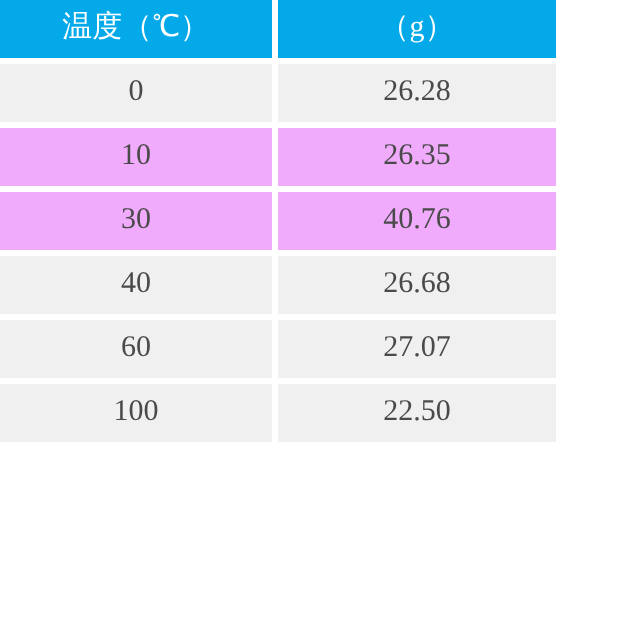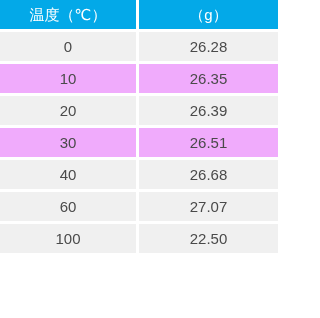--- a/index.html
+++ b/index.html
@@ -27,20 +27,21 @@
   .data-table th,
   .data-table td {
     height: 29px;
     padding: 0;
     text-align: center;
     vertical-align: middle;
     font-weight: normal;
     line-height: 29px;
     white-space: nowrap;
     overflow: hidden;
+    font-family: Liberation Serif, serif;
   }
 
   
   .data-table thead th {
     background: #03a9e8;
     color: #ffffff;
     font-size: 15px;
     border-right: 3px solid #ffffff;
     border-bottom: 3px solid #ffffff;
   }
@@ -88,27 +89,23 @@
   </thead>
   <tbody>
     <tr class="band-odd">
       <td>0</td>
       <td>26.28</td>
     </tr>
     <tr class="band-even">
       <td>10</td>
       <td>26.35</td>
     </tr>
-    <tr class="band-odd">
-      <td>20</td>
-      <td>26.39</td>
-    </tr>
     <tr class="band-even">
       <td>30</td>
-      <td>26.51</td>
+      <td>40.76</td>
     </tr>
     <tr class="band-odd">
       <td>40</td>
       <td>26.68</td>
     </tr>
     <tr class="band-odd">
       <td>60</td>
       <td>27.07</td>
     </tr>
     <tr class="band-odd">

